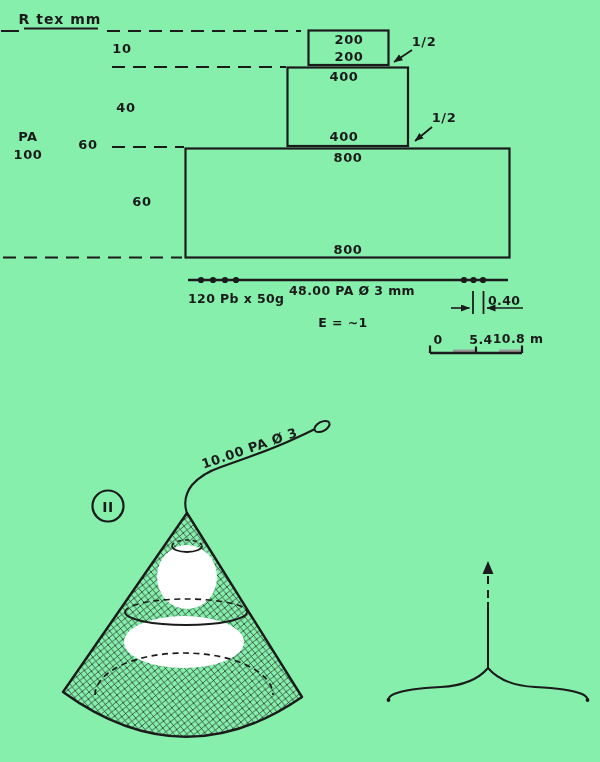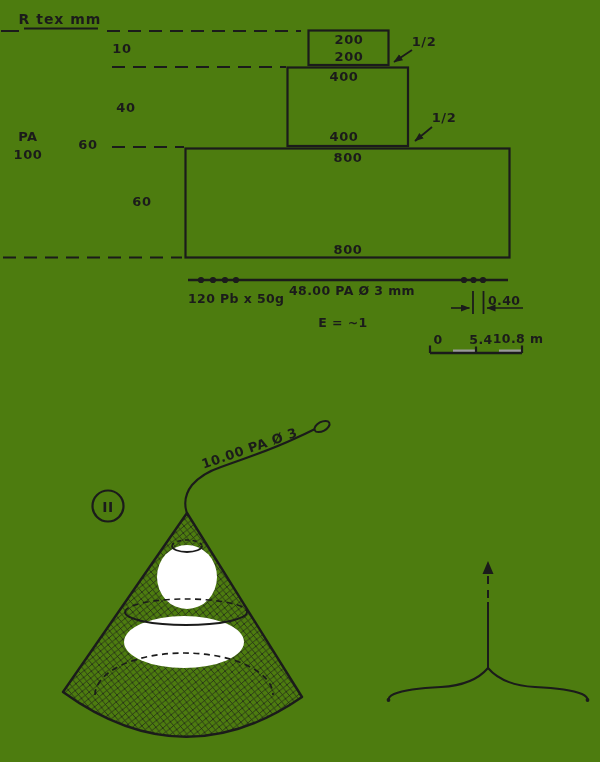--- a/index.html
+++ b/index.html
@@ -1,16 +1,16 @@
 <!DOCTYPE html>
 <html><head>
 <meta charset="utf-8">
 <style>
   html,body{margin:0;padding:0;background:#ffffff;}
-  .canvas{position:relative;width:600px;height:762px;background:#4d7c0f;overflow:hidden;}
+  .canvas{position:relative;width:600px;height:762px;background:#86efac;overflow:hidden;}
   svg{position:absolute;inset:0;}
   text{fill:#1b1b1b;font-family:"DejaVu Sans","Liberation Sans",sans-serif;}
   .lbl{font-size:13px;font-weight:600;letter-spacing:.6px;}
   .sm{font-size:12.5px;font-weight:600;letter-spacing:.4px;}
   .hdr{font-size:14px;font-weight:bold;letter-spacing:1px;}
   .fig{font-size:14px;font-weight:bold;letter-spacing:.5px;}
   .ink{stroke:#1b1b1b;fill:none;}
   .dash{stroke-dasharray:13 8;}
 </style>
 </head>

